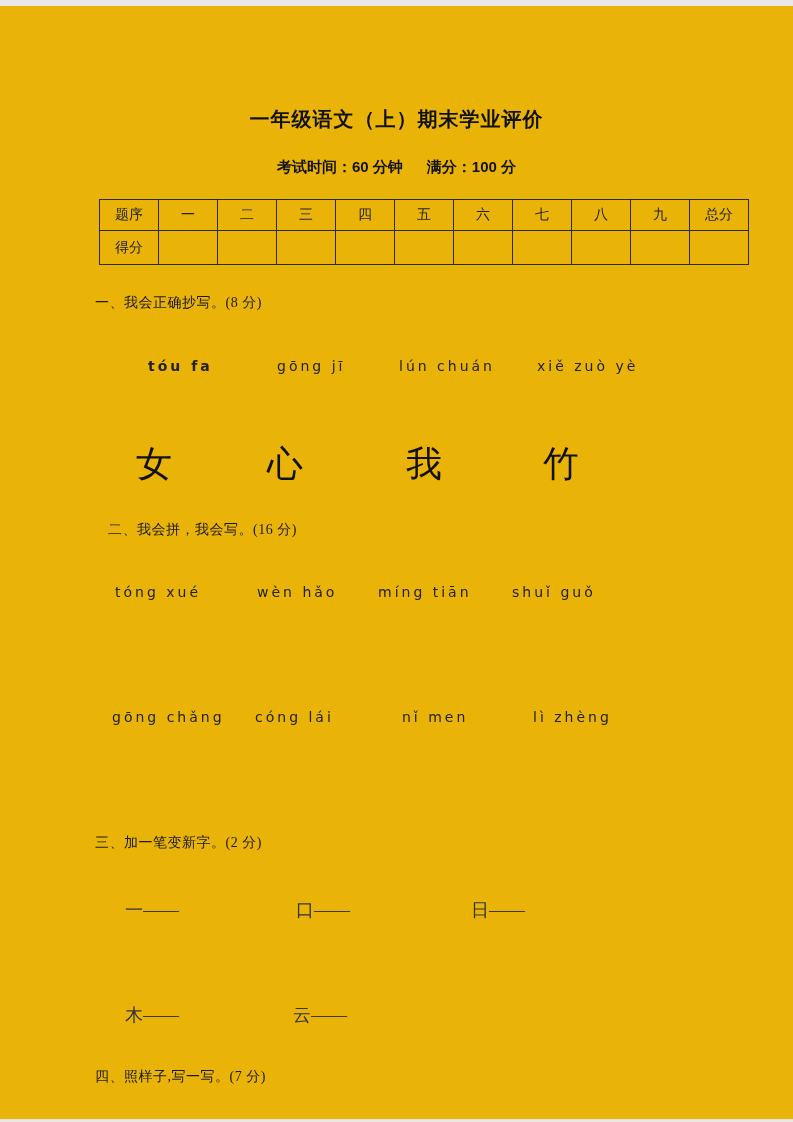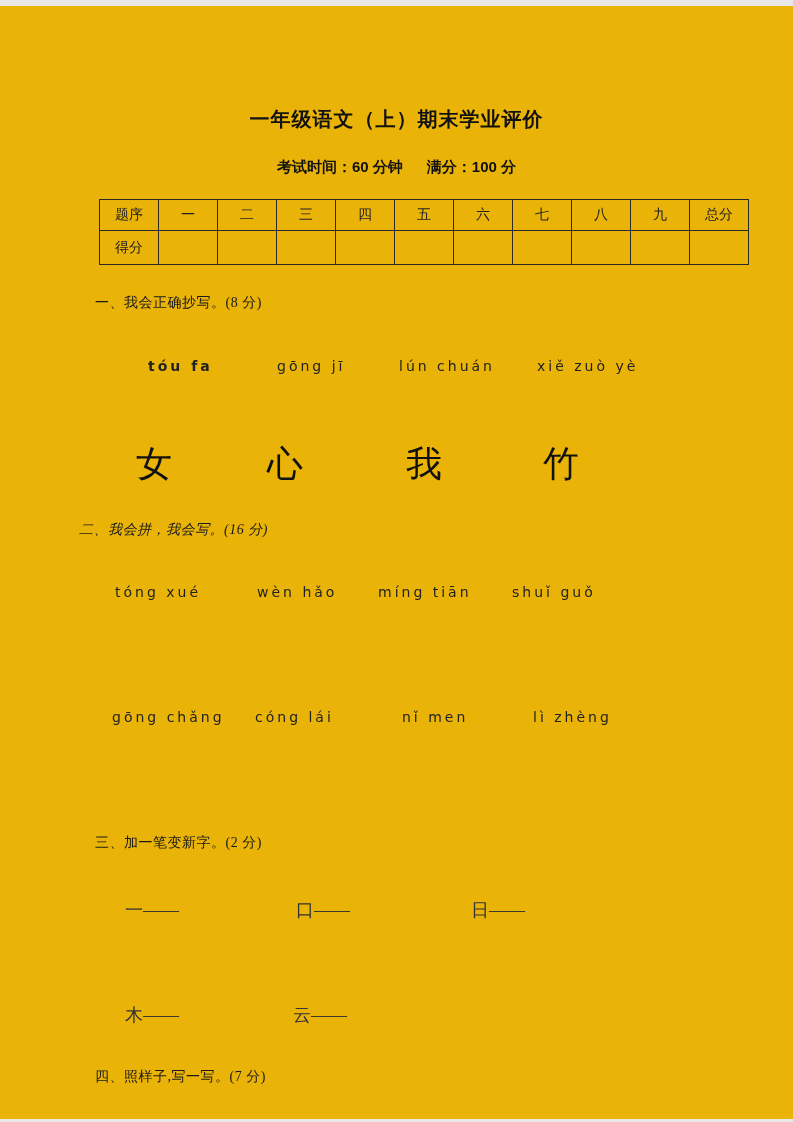--- a/index.html
+++ b/index.html
@@ -131,21 +131,21 @@
   <span class="abs pinyin" style="left:148px; top:352px;font-weight:bold;">tóu fa</span>
   <span class="abs pinyin" style="left:277px; top:352px;">gōng jī</span>
   <span class="abs pinyin" style="left:399px; top:352px;">lún chuán</span>
   <span class="abs pinyin" style="left:537px; top:352px;">xiě zuò yè</span>
 
   <span class="abs bigchar" style="left:136px; top:440px;">女</span>
   <span class="abs bigchar" style="left:267px; top:440px;">心</span>
   <span class="abs bigchar" style="left:406px; top:440px;">我</span>
   <span class="abs bigchar" style="left:543px; top:440px;">竹</span>
 
-  <div class="abs section-heading" style="left:79px; top:515px;font-style:italic;">二、我会拼，我会写。(16 分)</div>
+  <div class="abs section-heading" style="left:108px; top:515px;">二、我会拼，我会写。(16 分)</div>
 
   <span class="abs pinyin" style="left:115px; top:578px;">tóng xué</span>
   <span class="abs pinyin" style="left:257px; top:578px;">wèn hǎo</span>
   <span class="abs pinyin" style="left:378px; top:578px;">míng tiān</span>
   <span class="abs pinyin" style="left:512px; top:578px;">shuǐ guǒ</span>
 
   <span class="abs pinyin" style="left:112px; top:703px;">gōng chǎng</span>
   <span class="abs pinyin" style="left:255px; top:703px;">cóng lái</span>
   <span class="abs pinyin" style="left:402px; top:703px;">nǐ men</span>
   <span class="abs pinyin" style="left:533px; top:703px;">lì zhèng</span>

